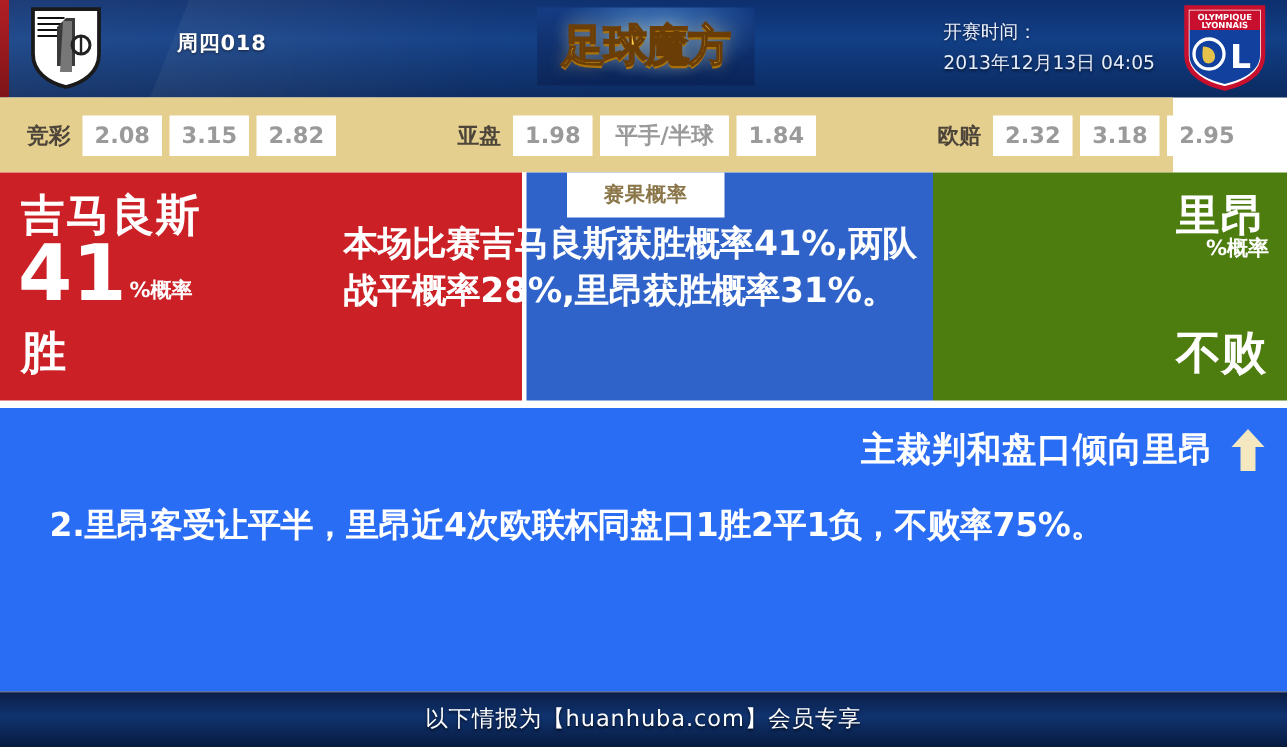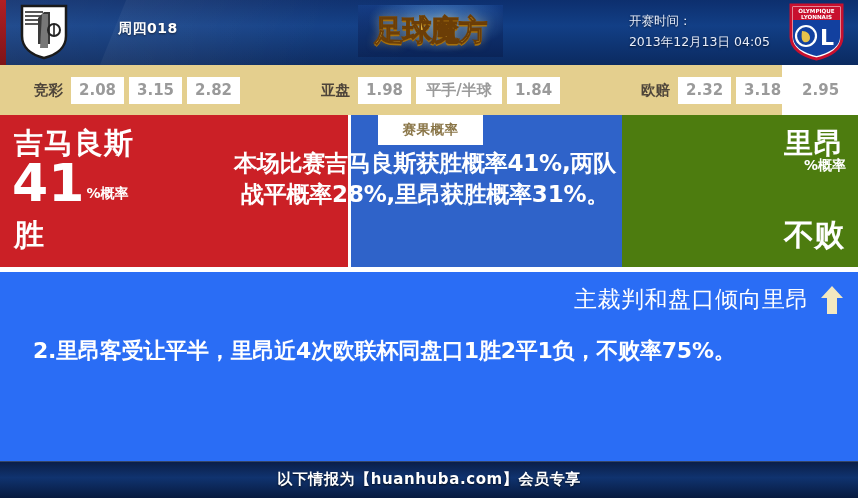--- a/index.html
+++ b/index.html
@@ -105,21 +105,21 @@
 
   
   .odds-bar {
     position: relative;
     width: 782px;
     height: 50px;
     background: #e4cf8e;
     display: flex;
     align-items: center;
     box-sizing: border-box;
-    padding: 0 34px;
+    padding: 0 18px;
   }
   .odds-group {
     display: flex;
     align-items: center;
   }
   .odds-group.g1 { margin-left: 0px; }
   .odds-group.g2 { margin-left: 76px; }
   .odds-group.g3 { margin-left: 76px; }
   .odds-title {
     color: #4e453a;
@@ -146,21 +146,20 @@
   }
   .odds-cell.wide { min-width: 86px; }
 
   
   .prob-row {
     position: relative;
     width: 858px;
     height: 152px;
     background: #ffffff;
     display: flex;
-    text-align: center;
   }
   .prob-home {
     width: 348px;
     height: 152px;
     background: #cb2026;
     position: relative;
     box-sizing: border-box;
   }
   .prob-home .team-name {
     position: absolute;
@@ -297,21 +296,21 @@
   .analysis-head {
     position: absolute;
     right: 14px;
     top: 12px;
     display: flex;
     align-items: center;
   }
   .analysis-head .head-text {
     color: #ffffff;
     font-size: 23px;
-    font-weight: normal;
+    font-weight: bold;
     letter-spacing: 0.5px;
     text-align: right;
   }
   .arrow-up {
     margin-left: 11px;
     width: 24px;
     height: 30px;
     position: relative;
   }
   .analysis-list {
@@ -341,21 +340,21 @@
   .footer::before {
     content: "";
     position: absolute;
     left: 0; right: 0; top: 0;
     height: 1px;
     background: rgba(255,255,255,0.18);
   }
   .footer-text {
     color: #ffffff;
     font-size: 15px;
-    font-weight: bold;
+    font-weight: normal;
     letter-spacing: 0.6px;
     text-shadow: 0 1px 2px rgba(0,0,0,0.7);
   }
 </style>
 </head>
 <body>
 
 <div id="app">
 
   <div class="header">

